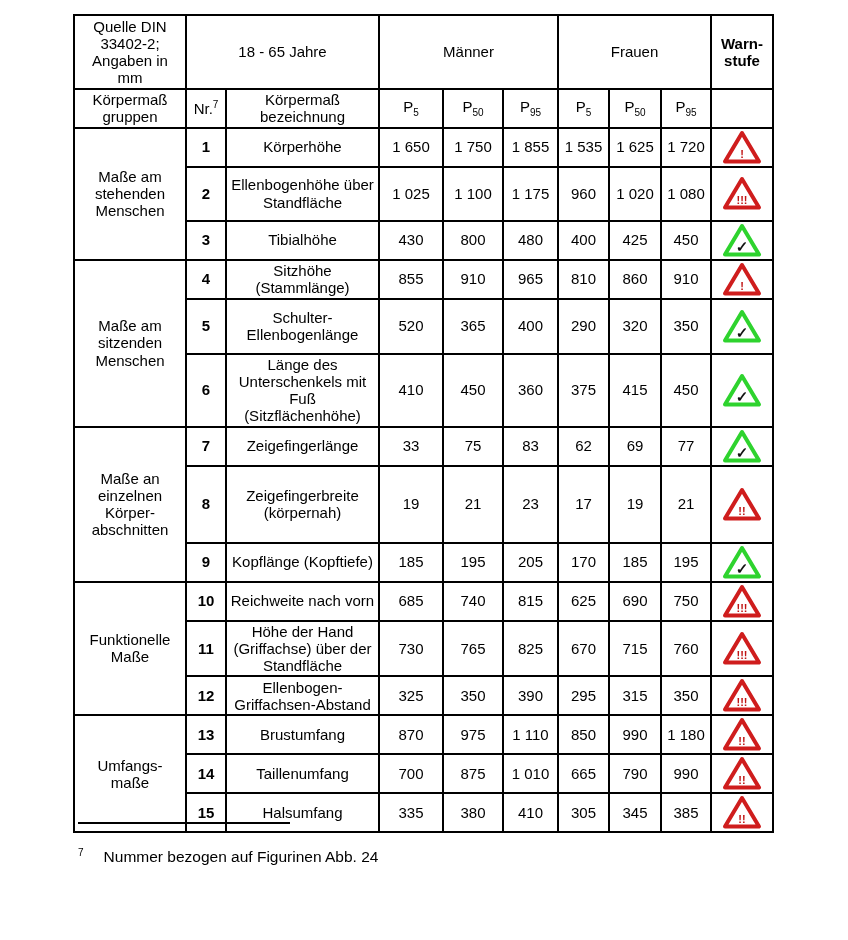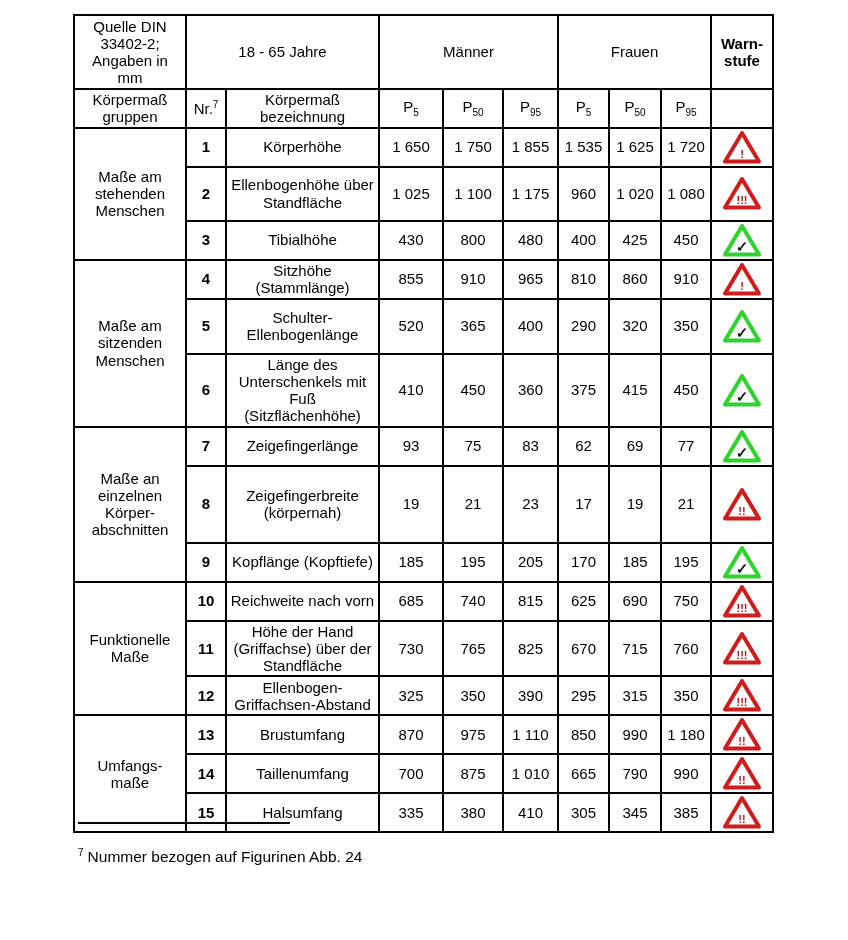--- a/index.html
+++ b/index.html
@@ -69,21 +69,21 @@
     width: 212px;
     border-top: 2px solid #000;
   }
   .footnote {
     position: absolute;
     left: 78px;
     top: 847px;
     font-size: 15.5px;
   }
   .footnote sup { font-size: 10px; }
-  .footnote .ft-text { margin-left: 4px; }
+  .footnote .ft-text { margin-left: 20px; }
 </style>
 </head>
 <body>
 
 <div class="page">
 
   <table class="anthro">
     <colgroup>
       <col style="width:112px">
         <col style="width:40px">
@@ -234,21 +234,21 @@
       </td>
     </tr>
 
     <tr style="height:33px">
       <td class="group-cell pre" rowspan="3">Maße an
 einzelnen
 Körper-
 abschnitten</td>
       <td class="nr-cell">7</td>
       <td class="name-cell pre">Zeigefingerlänge</td>
-      <td class="val">93</td>
+      <td class="val">33</td>
       <td class="val">75</td>
       <td class="val">83</td>
       <td class="val">62</td>
       <td class="val">69</td>
       <td class="val">77</td>
       <td>
         <svg class="warn-svg warn-ok" viewBox="0 0 40 35">
               <polygon class="tri" points="20,3 37,31.5 3,31.5"></polygon>
               <text class="sym" x="20" y="29" text-anchor="middle">✓</text>
             </svg>

